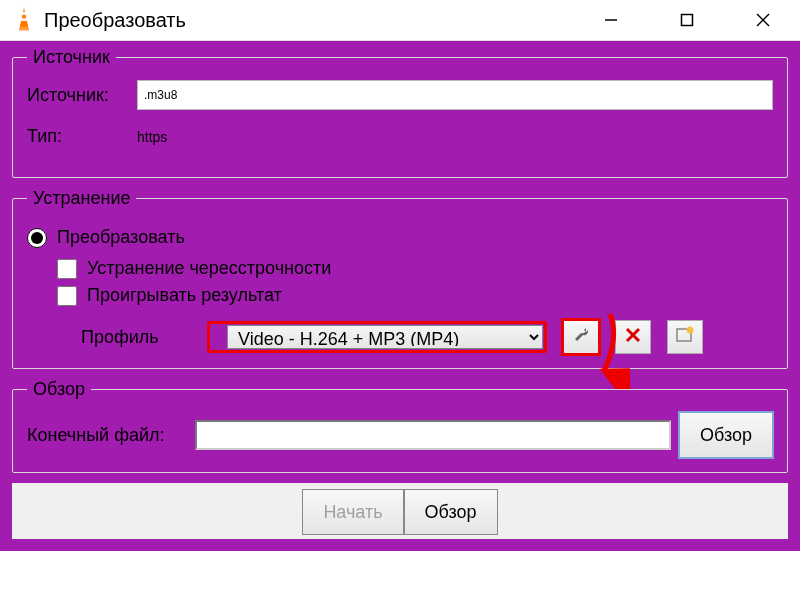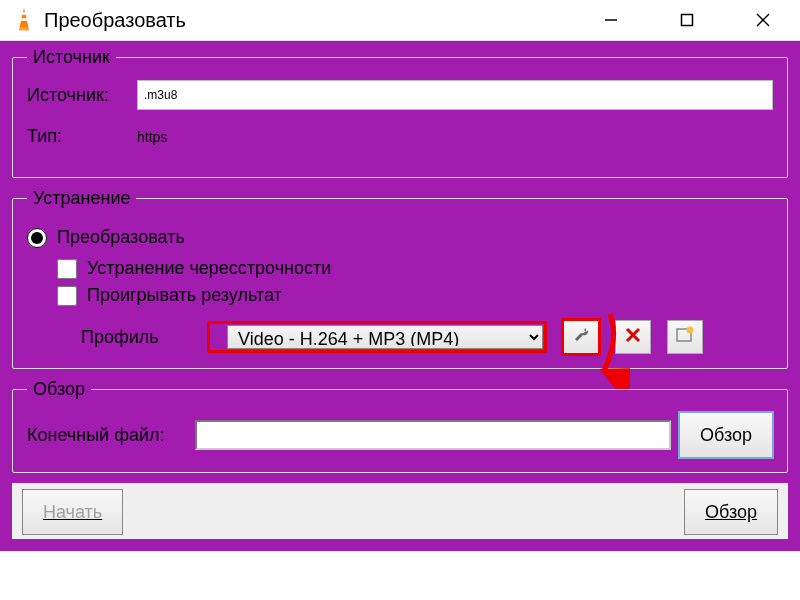--- a/index.html
+++ b/index.html
@@ -36,21 +36,21 @@
     
     .arrow { position: absolute; left: 590px; top: 268px; pointer-events: none; }
     
     .dest-row { display: flex; align-items: center; gap: 8px; }
     .dest-label { font-size: 18px; min-width: 160px; }
     .dest-input { flex: 1; height: 30px; border: 2px inset #ccc; background: #fff; padding: 0 6px; }
     .btn { height: 46px; padding: 0 20px; font-size: 18px; border: 1px solid #888; background: linear-gradient(#f8f8f8,#e5e5e5); cursor: pointer; }
     .btn.primary { outline: 2px solid #7aa7d7; outline-offset: -1px; }
     .btn.disabled { color: #a0a0a0; cursor: default; }
     
-    .footer { display: flex; justify-content: space-between; gap: 0; padding: 6px 10px 4px; background: #f0f0f0; text-decoration: underline; }
+    .footer { display: flex; justify-content: center; gap: 0; padding: 6px 10px 4px; background: #f0f0f0; }
     
     .content-wrap { position: relative; }
   </style>
 </head>
 <body>
 
 <div class="titlebar">
   <span class="titlebar-icon">
     <svg viewBox="0 0 32 32">
         <path fill="#ff7a00" d="M16 2l5 22H11z"></path>

